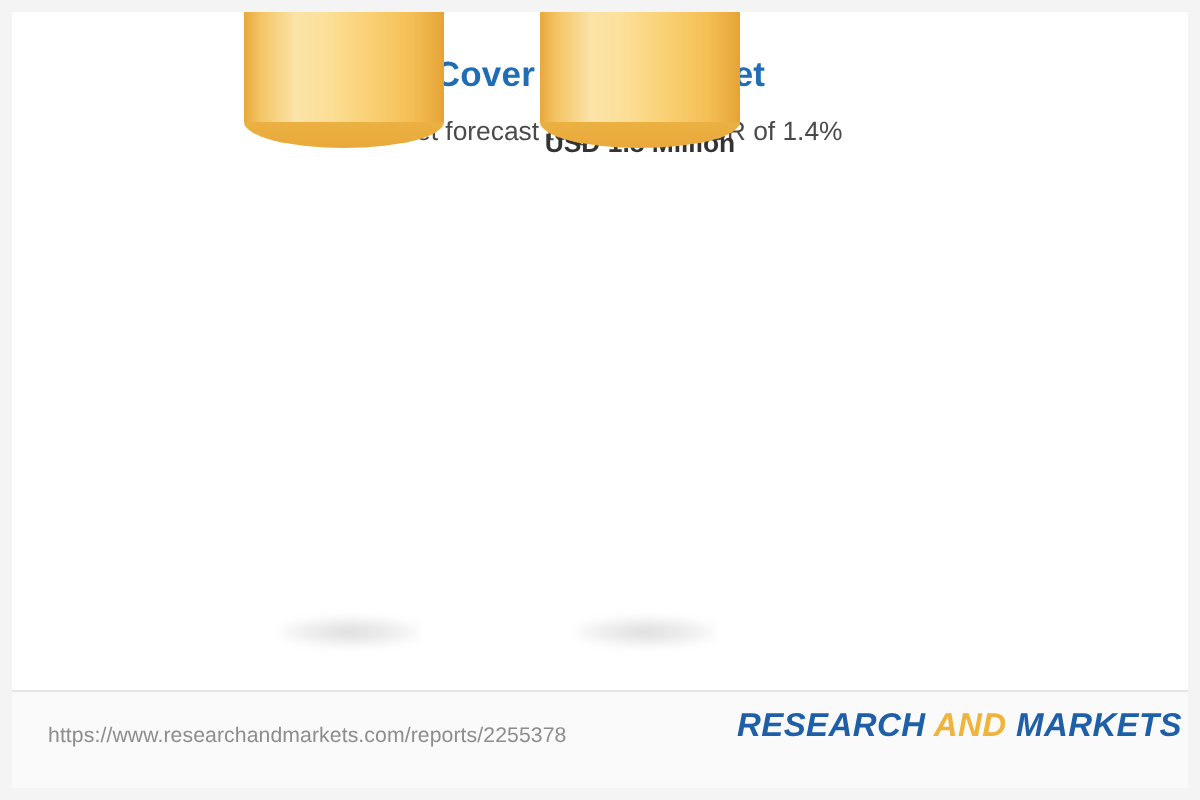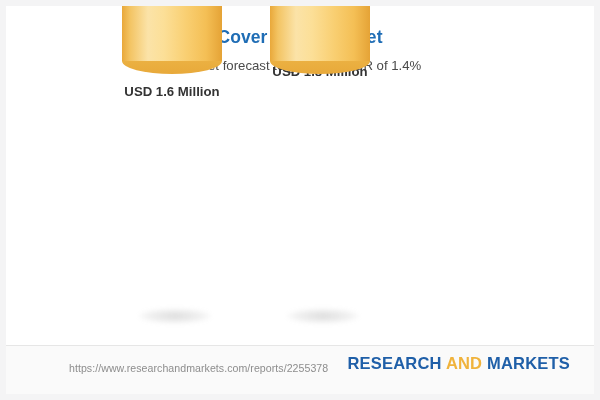--- a/index.html
+++ b/index.html
@@ -143,27 +143,27 @@
     border-top: 1px solid #e6e6e6;
     background: #fafafa;
   }
   .footer-url {
     position: absolute;
     left: 18px;
     top: 16px;
     font-size: 10.6px;
     color: #8d8d8d;
     letter-spacing: 0.05px;
-    margin-left: 45px;
   }
   .logo {
     position: absolute;
-    right: 24px;
+    right: 3px;
     top: 9px;
     text-align: left;
+    font-style: italic;
   }
   .logo-wordmark {
     font-size: 16.5px;
     font-weight: bold;
     letter-spacing: 0.2px;
     line-height: 1;
     white-space: nowrap;
   }
   .logo-research, .logo-markets { color: #1f5fa8; }
   .logo-and { color: #f0b33c; }
@@ -182,21 +182,20 @@
 <div class="infographic-card">
 
   <div class="header">
     <h1 class="chart-title">Cover Glass Market</h1>
     <p class="chart-subtitle">Market forecast to grow at CAGR of 1.4%</p>
   </div>
 
   <div class="plot-area">
 
     <div class="bar-group g0">
-      <div class="value-label" style="top: -12px;">USD 1.6 Million</div>
 
       <div class="cyl-shadow"></div>
 
       <div class="cylinder">
 
         <div class="seg-bottom bot-yellow" style="bottom: 22px;"></div>
         <div class="seg-body fill-yellow" style="bottom: 35px; height: 135px;"></div>
 
       </div>
 

